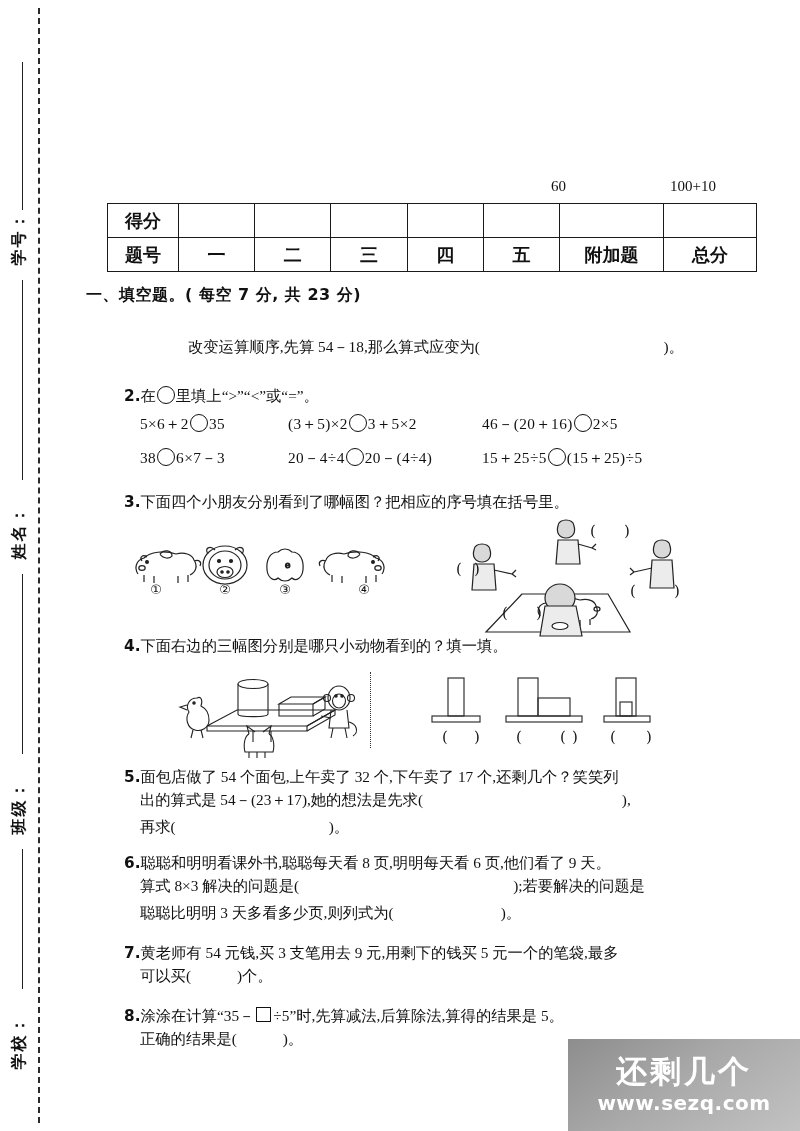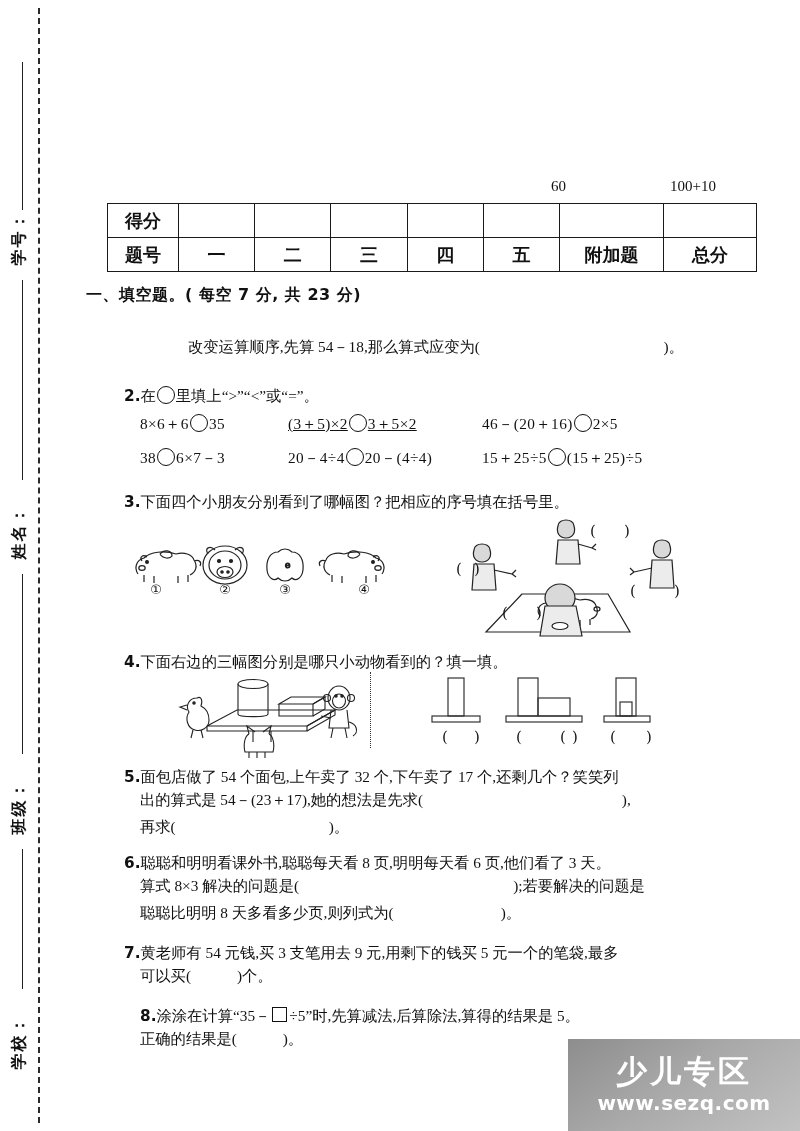--- a/index.html
+++ b/index.html
@@ -130,23 +130,23 @@
 
   <div class="section-title" style="top:285px;">一、填空题。( 每空 7 分, 共 23 分)</div>
 
   <div class="ln" style="left:140px;top:337px;margin-left:48px;">改变运算顺序,先算 54－18,那么算式应变为(　　　　　　　　　　　　)。</div>
 
   <div class="q" style="left:124px;top:382px;">
     <span class="qn">2.</span><span>在</span><span class="circ"></span><span>里填上“&gt;”“&lt;”或“=”。</span>
   </div>
 
   <div class="ln expr" style="left:140px;top:414px;">
-    <span>8×6＋6</span><span class="circ"></span><span>35</span>
-  </div>
-  <div class="ln expr" style="left:288px;top:414px;text-decoration:underline;">
+    <span>5×6＋2</span><span class="circ"></span><span>35</span>
+  </div>
+  <div class="ln expr" style="left:288px;top:414px;">
     <span>(3＋5)×2</span><span class="circ"></span><span>3＋5×2</span>
   </div>
   <div class="ln expr" style="left:482px;top:414px;">
     <span>46－(20＋16)</span><span class="circ"></span><span>2×5</span>
   </div>
 
   <div class="ln expr" style="left:140px;top:448px;">
     <span>38</span><span class="circ"></span><span>6×7－3</span>
   </div>
   <div class="ln expr" style="left:288px;top:448px;">
@@ -237,21 +237,21 @@
       <text x="184" y="22" font-size="15" fill="#111" font-family="DejaVu Serif, serif">)</text>
       <text x="16" y="60" font-size="15" fill="#111" font-family="DejaVu Serif, serif">(</text>
       <text x="34" y="60" font-size="15" fill="#111" font-family="DejaVu Serif, serif">)</text>
       <text x="190" y="82" font-size="15" fill="#111" font-family="DejaVu Serif, serif">(</text>
       <text x="234" y="82" font-size="15" fill="#111" font-family="DejaVu Serif, serif">)</text>
       <text x="62" y="104" font-size="15" fill="#111" font-family="DejaVu Serif, serif">(</text>
       <text x="96" y="104" font-size="15" fill="#111" font-family="DejaVu Serif, serif">)</text>
     </svg>
   </div>
 
-  <div class="q" style="left:124px;top:648px;">
+  <div class="q" style="left:124px;top:632px;">
     <span class="qn">4.</span><span>下面右边的三幅图分别是哪只小动物看到的？填一填。</span>
   </div>
 
   <div class="vdash" style="left:370px;top:672px;height:76px;"></div>
 
   <div class="fig" style="left:175px;top:668px;width:185px;height:92px;">
     <svg width="185" height="92" viewBox="0 0 185 92">
       <g fill="none" stroke="#222" stroke-width="1.1">
 
         <path d="M32 58 L62 42 L160 42 L132 58 Z" fill="#fff"></path>
@@ -317,33 +317,33 @@
     </svg>
   </div>
 
   <div class="q" style="left:124px;top:763px;">
     <span class="qn">5.</span><span>面包店做了 54 个面包,上午卖了 32 个,下午卖了 17 个,还剩几个？笑笑列</span>
   </div>
   <div class="ln" style="left:140px;top:790px;">出的算式是 54－(23＋17),她的想法是先求(　　　　　　　　　　　　　),</div>
   <div class="ln" style="left:140px;top:817px;">再求(　　　　　　　　　　)。</div>
 
   <div class="q" style="left:124px;top:849px;">
-    <span class="qn">6.</span><span>聪聪和明明看课外书,聪聪每天看 8 页,明明每天看 6 页,他们看了 3 天。</span>
+    <span class="qn">6.</span><span>聪聪和明明看课外书,聪聪每天看 8 页,明明每天看 6 页,他们看了 9 天。</span>
   </div>
   <div class="ln" style="left:140px;top:876px;">算式 8×3 解决的问题是(　　　　　　　　　　　　　　);若要解决的问题是</div>
-  <div class="ln" style="left:140px;top:903px;">聪聪比明明 8 天多看多少页,则列式为(　　　　　　　)。</div>
+  <div class="ln" style="left:140px;top:903px;">聪聪比明明 3 天多看多少页,则列式为(　　　　　　　)。</div>
 
   <div class="q" style="left:124px;top:939px;text-align:right;">
     <span class="qn">7.</span><span>黄老师有 54 元钱,买 3 支笔用去 9 元,用剩下的钱买 5 元一个的笔袋,最多</span>
   </div>
   <div class="ln" style="left:140px;top:966px;text-align:right;">可以买(　　　)个。</div>
 
-  <div class="q" style="left:140px;top:1002px;text-align:center;">
+  <div class="q" style="left:124px;top:1002px;text-align:center;">
     <span class="qn">8.</span><span>涂涂在计算“35－</span><span class="sqr"></span><span>÷5”时,先算减法,后算除法,算得的结果是 5。</span>
   </div>
   <div class="ln" style="left:140px;top:1029px;">正确的结果是(　　　)。</div>
 
   <div class="wm">
-    <div class="wm-cn">少儿专区</div>
+    <div class="wm-cn">还剩几个</div>
     <div class="wm-url">www.sezq.com</div>
   </div>
 
 </div>
 
 </body></html>

